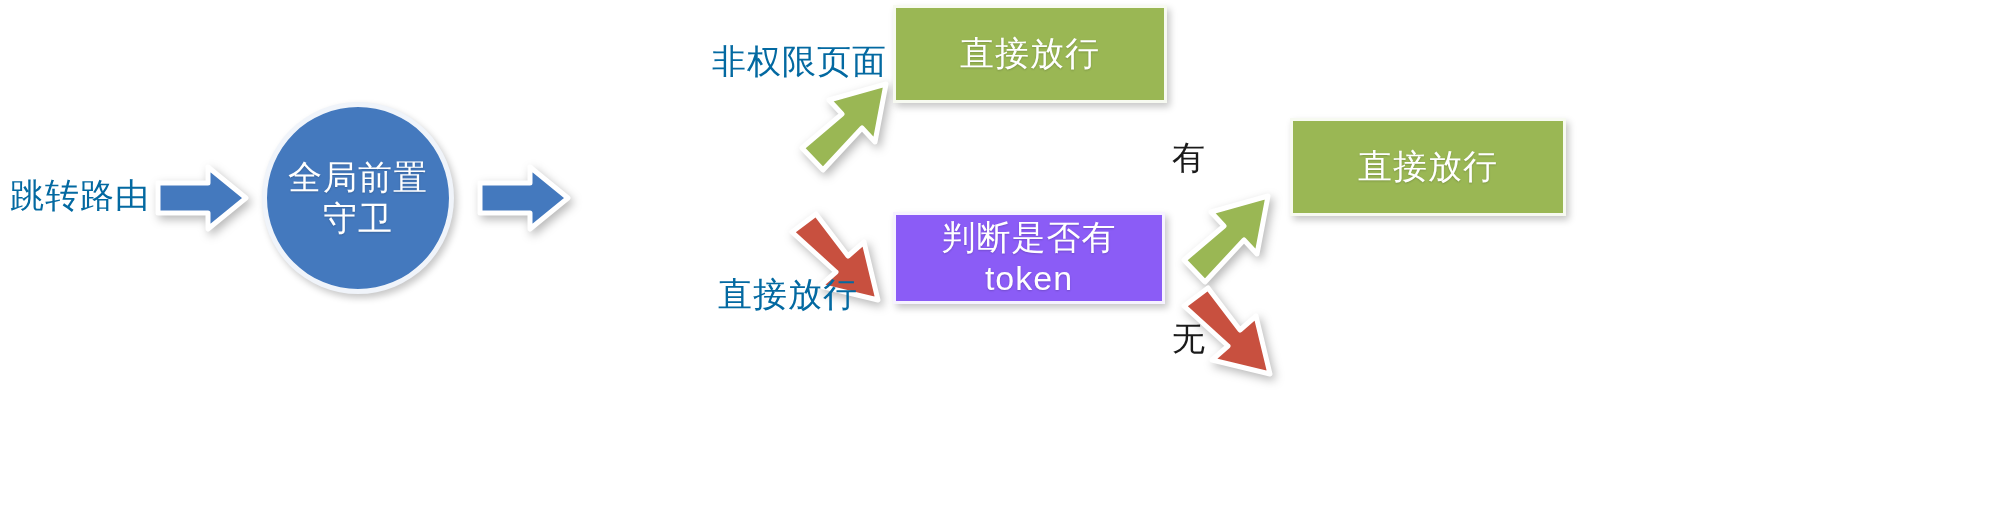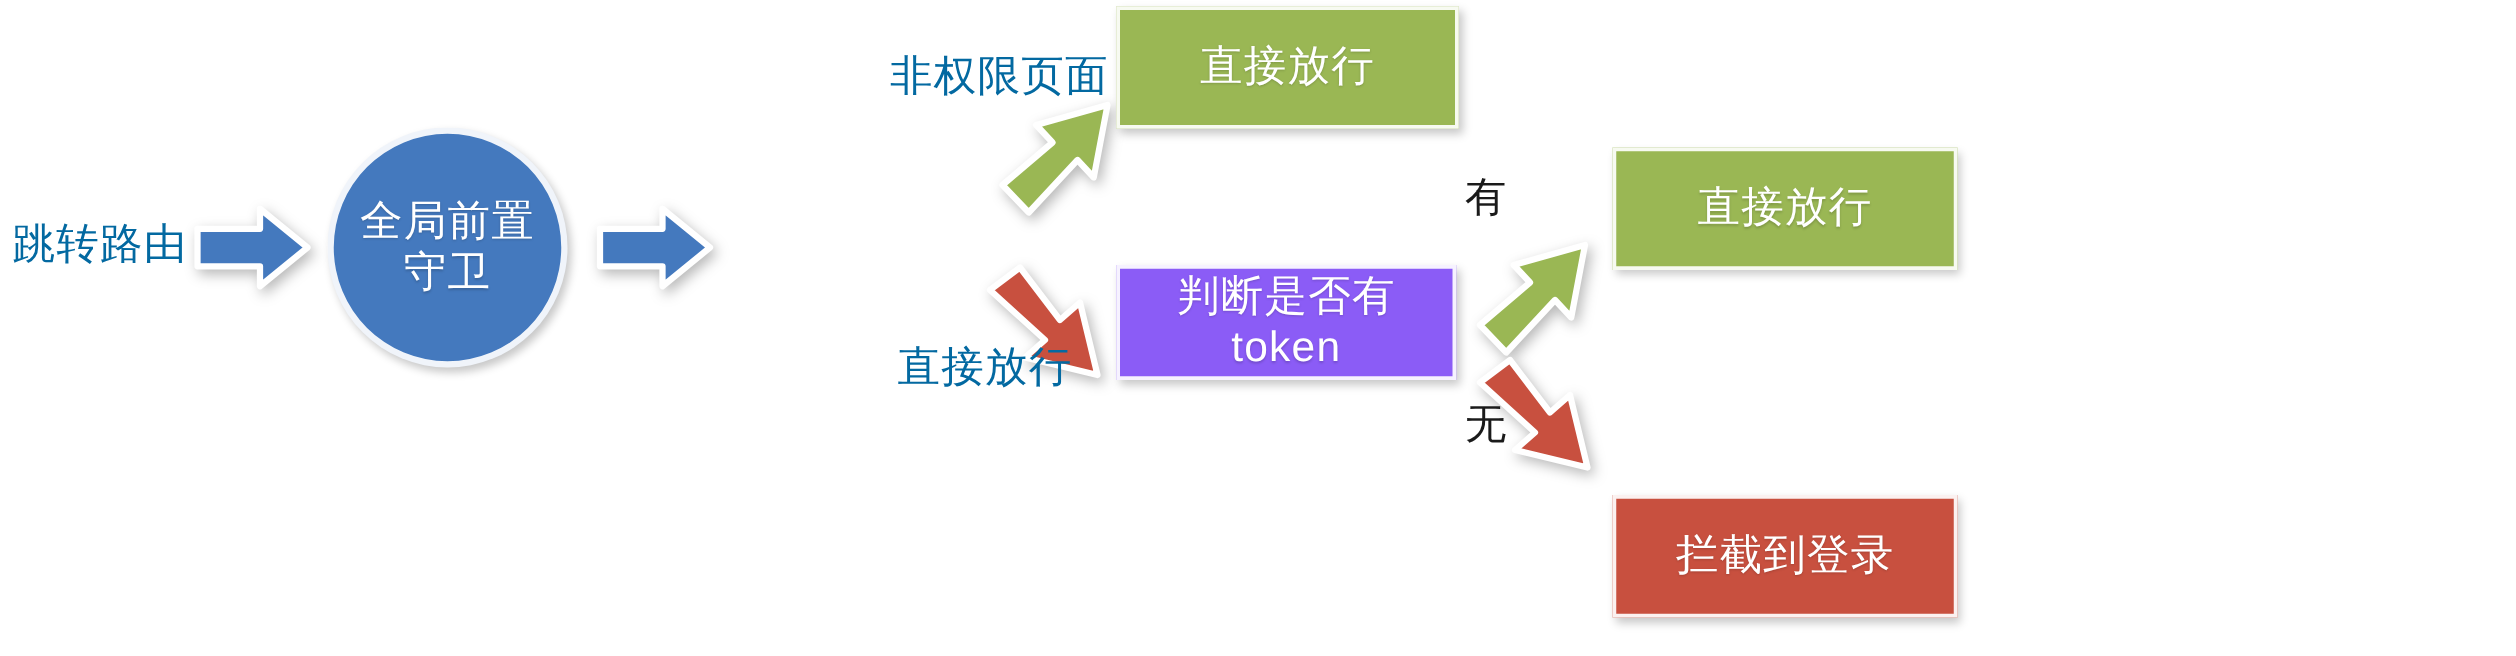--- a/index.html
+++ b/index.html
@@ -139,17 +139,14 @@
   </div>
 
   <div class="arrow" style="left:1178px; top:282px;">
     <svg width="112" height="100" viewBox="0 0 112 100">
       <path d="M 6 24 L 30 6 L 62 48 L 78 34 L 92 92 L 34 78 L 50 64 Z" fill="#C8503F"></path>
     </svg>
   </div>
 
   <div class="label-sm" style="left:1172px; top:322px;">无</div>
 
-  <div class="node" style="left:1290px; top:396px; width:276px; height:98px; background:#C8503F;">
-    <span class="node-text">拦截到登录</span>
-  </div>
 
 </div>
 
 </body></html>

